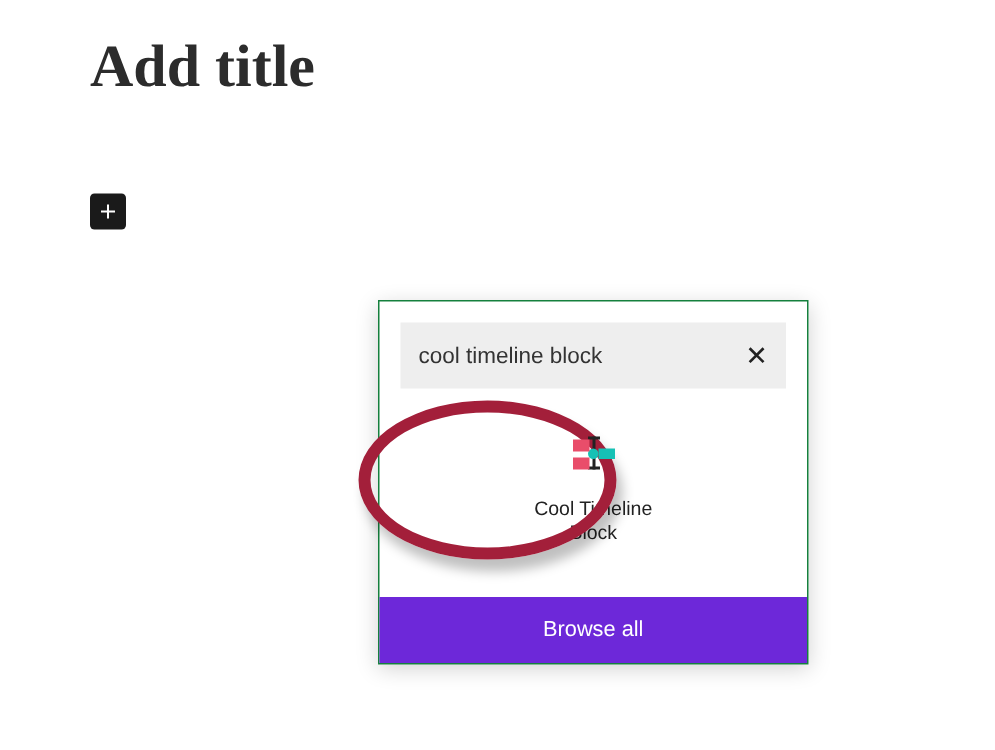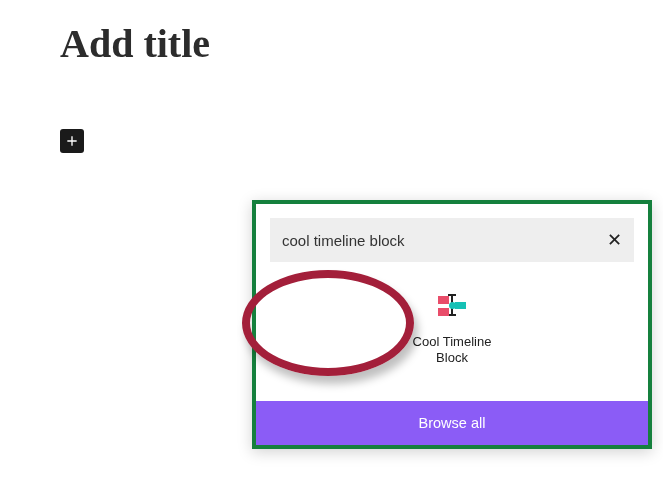--- a/index.html
+++ b/index.html
@@ -15,43 +15,43 @@
     font-family: Georgia, "Times New Roman", serif;
     font-size: 18px; color: #6e6e6e;
   }
   .plus-btn {
     width: 24px; height: 24px; border-radius: 3px;
     background: #1a1a1a; color: #fff; display: flex;
     align-items: center; justify-content: center; cursor: pointer;
   }
   .plus-btn svg { width: 16px; height: 16px; }
   .popover {
-    position: absolute; top: 200px; left: 252px; width: 400px;
-    background: #fff; border: 4px solid #15803d; box-shadow: 0 3px 14px rgba(0,0,0,.18);
+    position: absolute; top: 200px; left: 252px; width: 287px;
+    background: #fff; border: 1px solid #15803d; box-shadow: 0 3px 14px rgba(0,0,0,.18);
   }
   .search-wrap { padding: 14px; }
   .search-box {
     display: flex; align-items: center; background: #eee;
     height: 44px; padding: 0 12px;
   }
   .search-input {
     flex: 1; border: none; background: transparent; outline: none;
     font-size: 15px; color: #333;
   }
   .clear-btn { font-size: 18px; color: #222; cursor: pointer; user-select: none; }
   .results { position: relative; display: flex; gap: 12px; padding: 6px 2px 22px 2px; flex-direction: column; }
   .block-item {
     flex: 1; text-align: center; cursor: pointer; padding: 12px 6px;
   }
   .block-icon { display:flex; justify-content:center; margin-bottom: 18px; }
   .block-label {
     font-size: 13px; color: #222; line-height: 1.25; white-space: pre-line;
   }
   .browse-bar {
-    background: #8b5cf6; color: #fff; text-align: center;
+    background: #6d28d9; color: #fff; text-align: center;
     font-size: 14.5px; padding: 14px 0; cursor: pointer;
   }
   .annot {
     position: absolute; top: -6px; left: -14px;
     width: 172px; height: 106px; border: 8px solid #a31f3a;
     border-radius: 50% / 50%; pointer-events: none;
     box-shadow: 4px 8px 8px rgba(0,0,0,.25);
   }
   
   .tl-icon { width: 28px; height: 22px; position: relative; }

